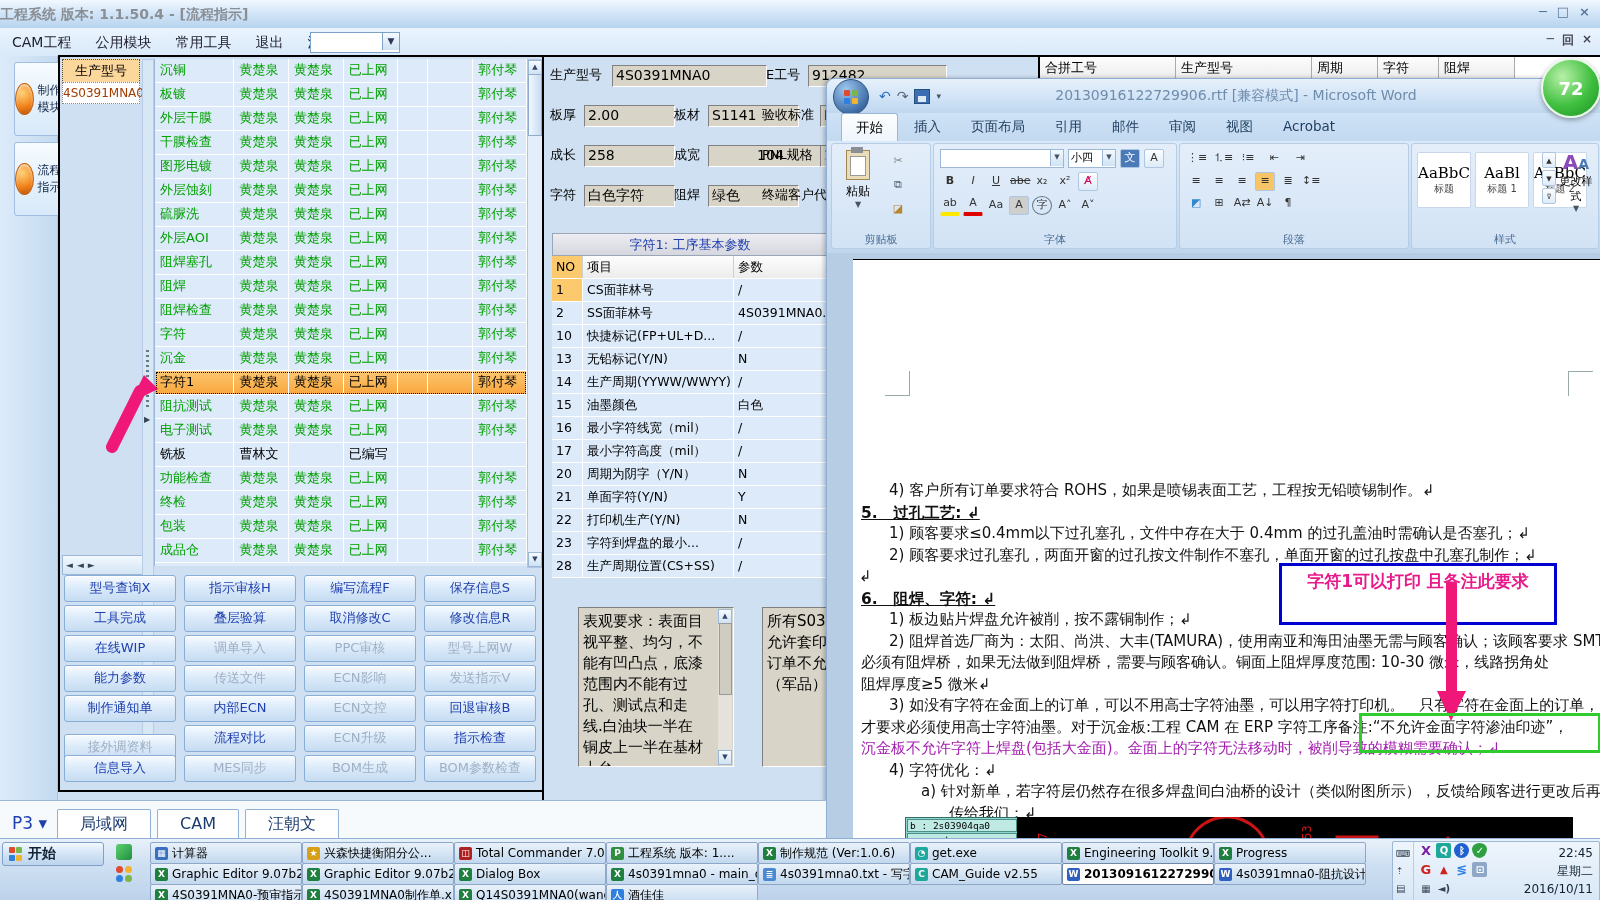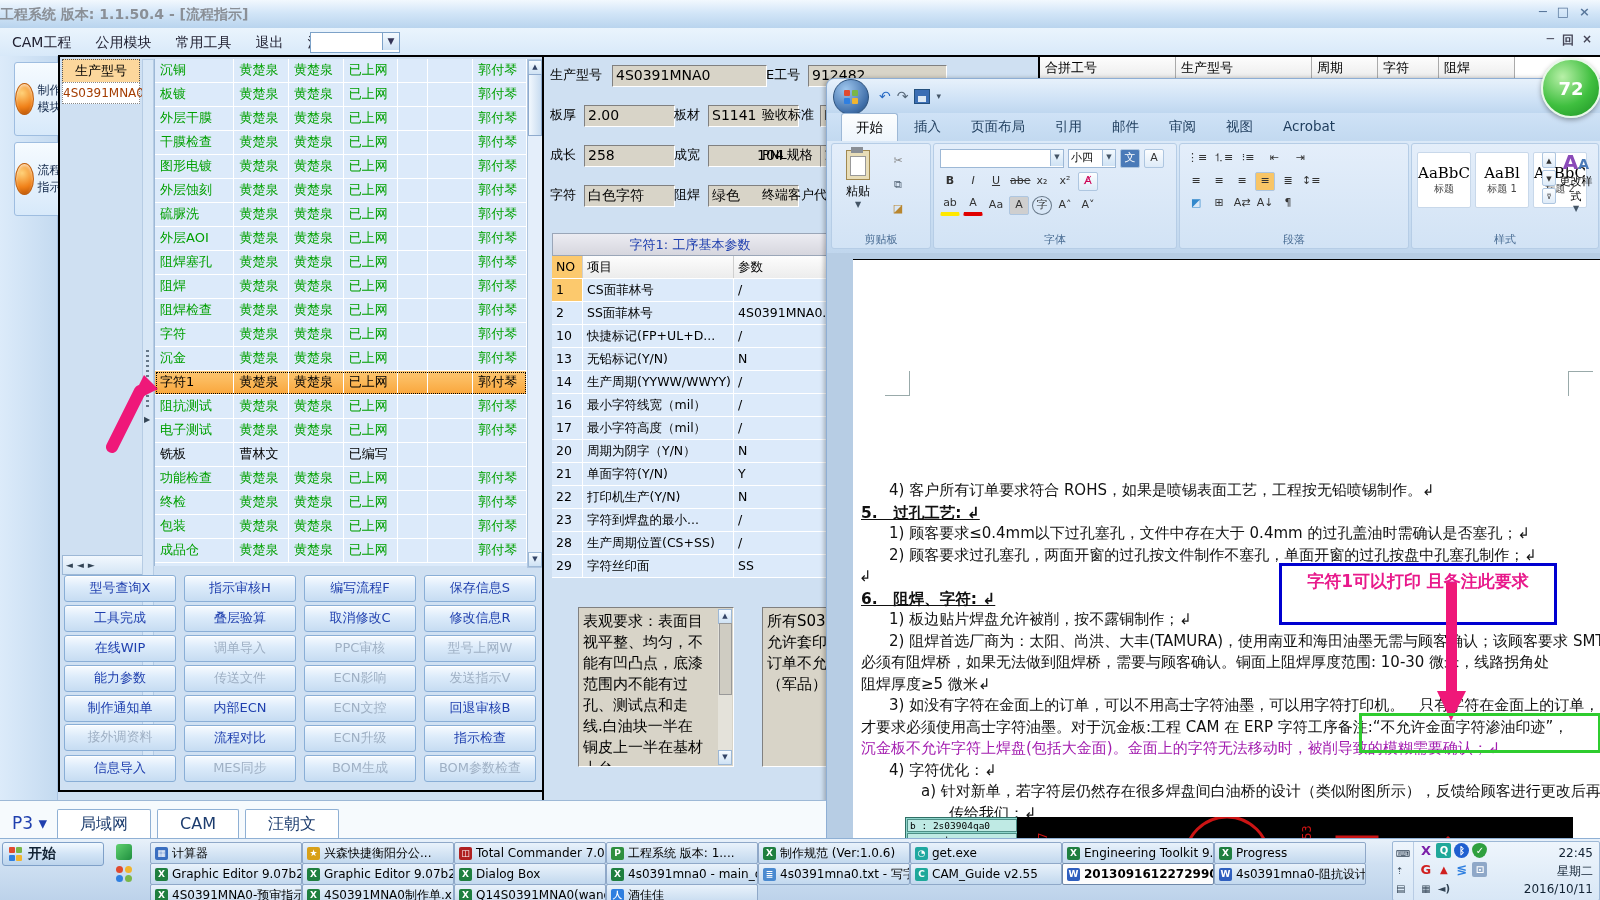--- a/index.html
+++ b/index.html
@@ -429,21 +429,21 @@
         <div class="act-btn dis" style="left: 240px; top: 60px;">PPC审核</div>
         <div class="act-btn dis" style="left: 360px; top: 60px;">型号上网W</div>
         <div class="act-btn" style="left: 0px; top: 90px;">能力参数</div>
         <div class="act-btn dis" style="left: 120px; top: 90px;">传送文件</div>
         <div class="act-btn dis" style="left: 240px; top: 90px;">ECN影响</div>
         <div class="act-btn dis" style="left: 360px; top: 90px;">发送指示V</div>
         <div class="act-btn" style="left: 0px; top: 120px;">制作通知单</div>
         <div class="act-btn" style="left: 120px; top: 120px;">内部ECN</div>
         <div class="act-btn dis" style="left: 240px; top: 120px;">ECN文控</div>
         <div class="act-btn" style="left: 360px; top: 120px;">回退审核B</div>
-        <div class="act-btn dis" style="left: 0px; top: 149px;">接外调资料</div>
+        <div class="act-btn dis" style="left: 0px; top: 159px;">接外调资料</div>
         <div class="act-btn" style="left: 120px; top: 150px;">流程对比</div>
         <div class="act-btn dis" style="left: 240px; top: 150px;">ECN升级</div>
         <div class="act-btn" style="left: 360px; top: 150px;">指示检查</div>
         <div class="act-btn" style="left: 0px; top: 180px;">信息导入</div>
         <div class="act-btn dis" style="left: 120px; top: 180px;">MES同步</div>
         <div class="act-btn dis" style="left: 240px; top: 180px;">BOM生成</div>
         <div class="act-btn dis" style="left: 360px; top: 180px;">BOM参数检查</div>
       </div>
   </div>
 
@@ -498,20 +498,25 @@
             <div class="qcell q0">13</div>
             <div class="qcell q1">无铅标记(Y/N)</div>
             <div class="qcell q2">N</div>
           </div>
           <div class="qrow">
             <div class="qcell q0">14</div>
             <div class="qcell q1">生产周期(YYWW/WWYY)</div>
             <div class="qcell q2">/</div>
           </div>
           <div class="qrow">
+            <div class="qcell q0">15</div>
+            <div class="qcell q1">油墨颜色</div>
+            <div class="qcell q2">白色</div>
+          </div>
+          <div class="qrow">
             <div class="qcell q0">16</div>
             <div class="qcell q1">最小字符线宽（mil）</div>
             <div class="qcell q2">/</div>
           </div>
           <div class="qrow">
             <div class="qcell q0">17</div>
             <div class="qcell q1">最小字符高度（mil）</div>
             <div class="qcell q2">/</div>
           </div>
           <div class="qrow">
@@ -531,25 +536,20 @@
           </div>
           <div class="qrow">
             <div class="qcell q0">23</div>
             <div class="qcell q1">字符到焊盘的最小...</div>
             <div class="qcell q2">/</div>
           </div>
           <div class="qrow">
             <div class="qcell q0">28</div>
             <div class="qcell q1">生产周期位置(CS+SS)</div>
             <div class="qcell q2">/</div>
-          </div>
-          <div class="qrow">
-            <div class="qcell q0">29</div>
-            <div class="qcell q1">字符丝印面</div>
-            <div class="qcell q2">SS</div>
           </div>
         </div>
     </div>
     <div class="vlabel" style="left:12px;top:560px;">工艺备注</div>
     <div class="note-box" style="left:34px;top:550px;width:146px;height:152px;">
       <div style="width:122px;">表观要求：表面目视平整、均匀，不能有凹凸点，底漆范围内不能有过孔、测试点和走线.白油块一半在铜皮上一半在基材上允</div>
       <div class="nscroll">
         <div class="sbtn">▲</div>
         <div class="nthumb"></div>
         <div class="sbtn down">▼</div>
@@ -585,20 +585,21 @@
           <i style="background:#2f7fe0;"></i>
             <i style="background:#f0b42f;"></i>
         </div>
       </div>
       <div id="qat">
         <span>↶</span>
         <span class="dim">↷</span>
         <span class="disk"></span>
         <span style="font-size:9px;color:#456;">▾</span>
       </div>
+      <div id="word-title-text">20130916122729906.rtf [兼容模式] - Microsoft Word</div>
       <div style="width:70px;"></div>
     </div>
     <div id="tabs">
         <div class="wtab active">开始</div>
         <div class="wtab">插入</div>
         <div class="wtab">页面布局</div>
         <div class="wtab">引用</div>
         <div class="wtab">邮件</div>
         <div class="wtab">审阅</div>
         <div class="wtab">视图</div>

